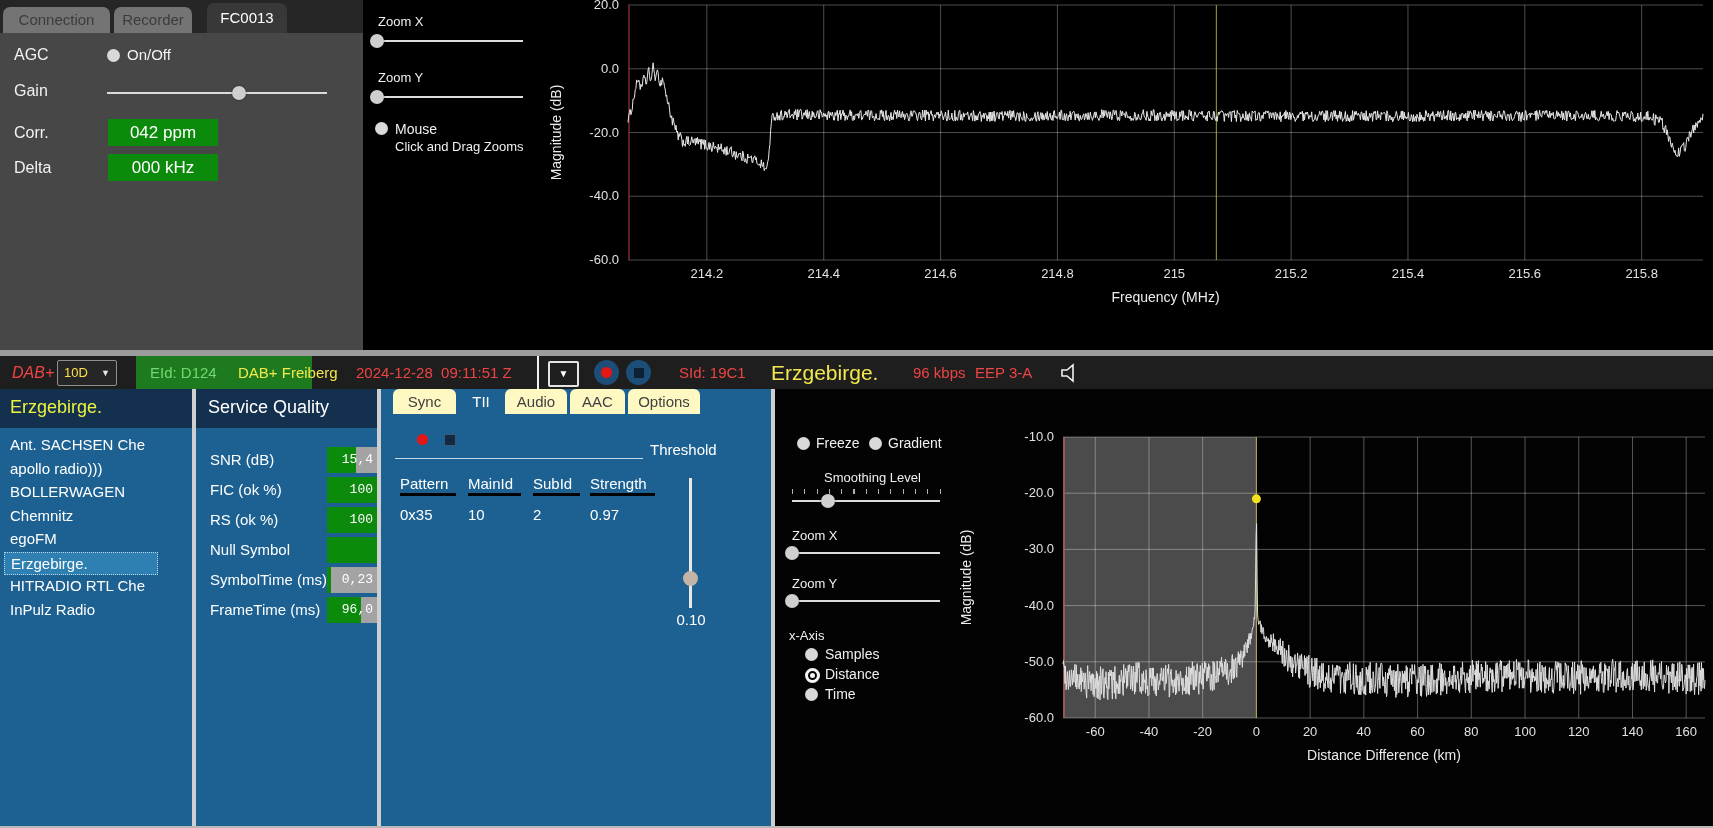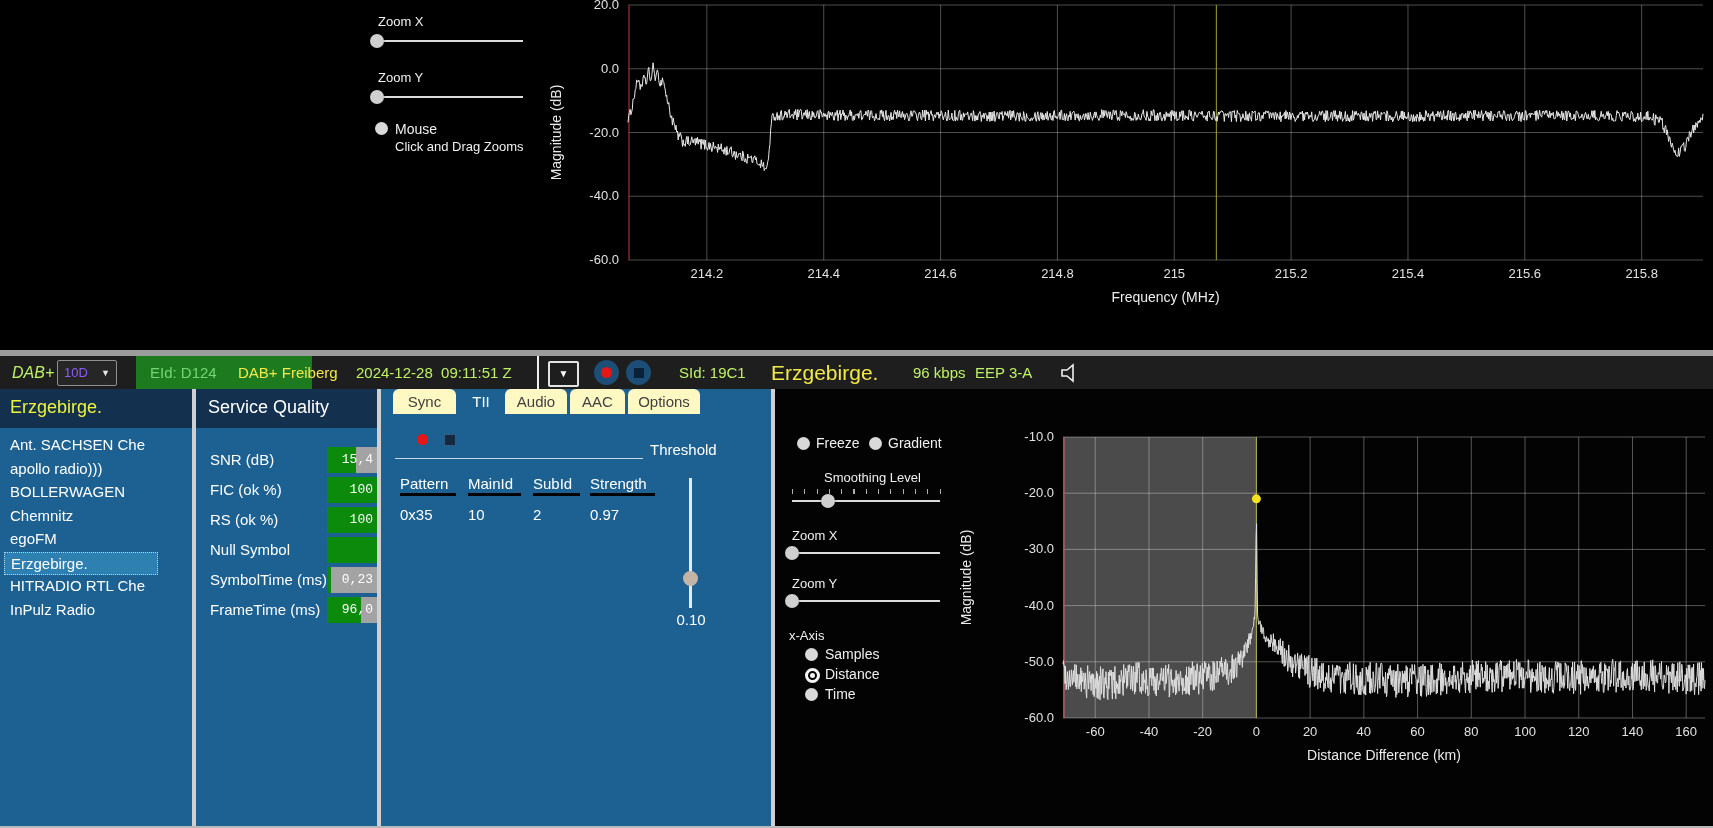--- a/index.html
+++ b/index.html
@@ -20,21 +20,21 @@
          box-shadow:0 0 2px rgba(0,0,0,.6);}
   .vtrack{position:absolute;width:3px;background:#e8e8e8;}
   .vthumb{position:absolute;width:15px;height:15px;border-radius:50%;background:#c4b4a6;left:-6px;}
   .radio{position:absolute;width:13px;height:13px;border-radius:50%;background:#d9d9d9;}
   .radio.sel{background:transparent;border:3px solid #f5f5f5;width:9px;height:9px;}
   .radio.sel::after{content:"";position:absolute;left:2px;top:2px;width:5px;height:5px;border-radius:50%;background:#f5f5f5;}
   .ctl-label{position:absolute;font-size:13px;color:#f0f0f0;}
   
   #hstrip{left:0;top:350px;width:1713px;height:6px;background:#9c9c9c;}
   #statusbar{left:0;top:356px;width:1713px;height:33px;background:#1e1e1e;}
-  .sb-text{position:absolute;font-size:15px;color:#bef264;line-height:33px;white-space:pre;}
+  .sb-text{position:absolute;font-size:15px;color:#ef4444;line-height:33px;white-space:pre;}
   
   .bluepanel{position:absolute;top:389px;height:437px;background:#1c6191;}
   .navyband{position:absolute;left:0;top:0;width:100%;height:39px;background:#14304f;}
   .vdivider{position:absolute;top:389px;height:437px;width:4px;background:#cfcfcf;}
   .station{position:absolute;left:4px;width:140px;padding:2px 6px;font-size:15px;color:#fff;white-space:nowrap;}
   .station.sel{background:#2e7fb2;border:1px dotted #b7d6ec;}
   .sq-row{position:absolute;left:14px;right:0;height:26px;}
   .sq-label{font-size:15px;color:#fff;line-height:26px;}
   .badge{position:absolute;right:0;top:0;width:50px;height:26px;background:#a3a3a3;overflow:hidden;font-family:Liberation Mono, monospace;}
   .badge .fill{position:absolute;left:0;top:0;bottom:0;background:#0c8a0c;}
@@ -50,40 +50,58 @@
   #bottom-strip{left:0;top:826px;width:1713px;height:2px;background:#b8b8b8;}
   svg text{font-family:"Liberation Sans",sans-serif;}
 </style>
 </head>
 <body>
 
 <div id="stage">
 
   <div class="abs" style="left:363px;top:0;width:1350px;height:350px;background:#000;"></div>
 
+  <div class="abs" id="device-panel">
+    <div class="abs" id="device-tabbar">
+        <div class="dtab" style="left: 3px; width: 107px;">Connection</div>
+        <div class="dtab" style="left: 114px; width: 78px;">Recorder</div>
+        <div class="dtab active" style="left: 207px; width: 80px;">FC0013</div>
+      </div>
+    <span class="flabel" style="left:14px;top:46px;">AGC</span>
+    <span class="radio" style="left:107px;top:49px;"></span>
+    <span class="flabel" style="left:127px;top:46px;font-size:15px;">On/Off</span>
+    <span class="flabel" style="left:14px;top:82px;">Gain</span>
+    <div class="htrack" style="left:107px;top:92px;width:220px;">
+      <div class="thumb" style="left: calc(60% - 7px);"></div>
+    </div>
+    <span class="flabel" style="left:14px;top:124px;">Corr.</span>
+    <div class="greenbox" style="left:108px;top:119px;">042 ppm</div>
+    <span class="flabel" style="left:14px;top:159px;">Delta</span>
+    <div class="greenbox" style="left:108px;top:154px;">000 kHz</div>
+  </div>
 
   <div class="abs" style="left:363px;top:0;width:180px;height:350px;">
     <span class="ctl-label" style="left:15px;top:14px;">Zoom X</span>
     <div class="htrack" style="left:14px;top:40px;width:146px;">
       <div class="thumb" style="left: calc(0% - 7px);"></div>
     </div>
     <span class="ctl-label" style="left:15px;top:70px;">Zoom Y</span>
     <div class="htrack" style="left:14px;top:96px;width:146px;">
       <div class="thumb" style="left: calc(0% - 7px);"></div>
     </div>
     <span class="radio" style="left:12px;top:122px;"></span>
     <span class="ctl-label" style="left:32px;top:121px;font-size:14px;">Mouse</span>
     <span class="ctl-label" style="left:32px;top:139px;">Click and Drag Zooms</span>
   </div>
 
   <div class="abs" id="hstrip"></div>
   <div class="abs" id="statusbar">
     <span class="sb-text" style="left:12px;font-style:italic;font-size:16px;">DAB+</span>
     <div class="abs" style="left:57px;top:4px;width:58px;height:24px;background:#262626;border:1px solid #8f8f8f;border-radius:2px;">
-      <span style="position:absolute;left:6px;top:0;font-size:13px;line-height:24px;color:#8b5cf6;">10D</span>
+      <span style="position:absolute;left:6px;top:0;font-size:13px;line-height:24px;color:#fde047;">10D</span>
       <span style="position:absolute;right:6px;top:0;font-size:9px;line-height:24px;color:#e8e8e8;">▼</span>
     </div>
     <div class="abs" style="left:136px;top:0;width:176px;height:33px;background:#1e7a1e;"></div>
     <span class="sb-text" style="left:150px;color:#72d872;">EId: D124</span>
     <span class="sb-text" style="left:238px;color:#f3e84b;">DAB+ Freiberg</span>
     <span class="sb-text" style="left:356px;">2024-12-28  09:11:51 Z</span>
     <div class="abs" style="left:537px;top:0;width:2px;height:33px;background:#f0f0f0;"></div>
     <div class="abs" style="left:548px;top:5px;width:27px;height:22px;background:#1e1e1e;border:2px solid #e4e4e4;border-radius:2px;text-align:center;">
       <span style="font-size:10px;line-height:22px;color:#fff;">▼</span>
     </div>

